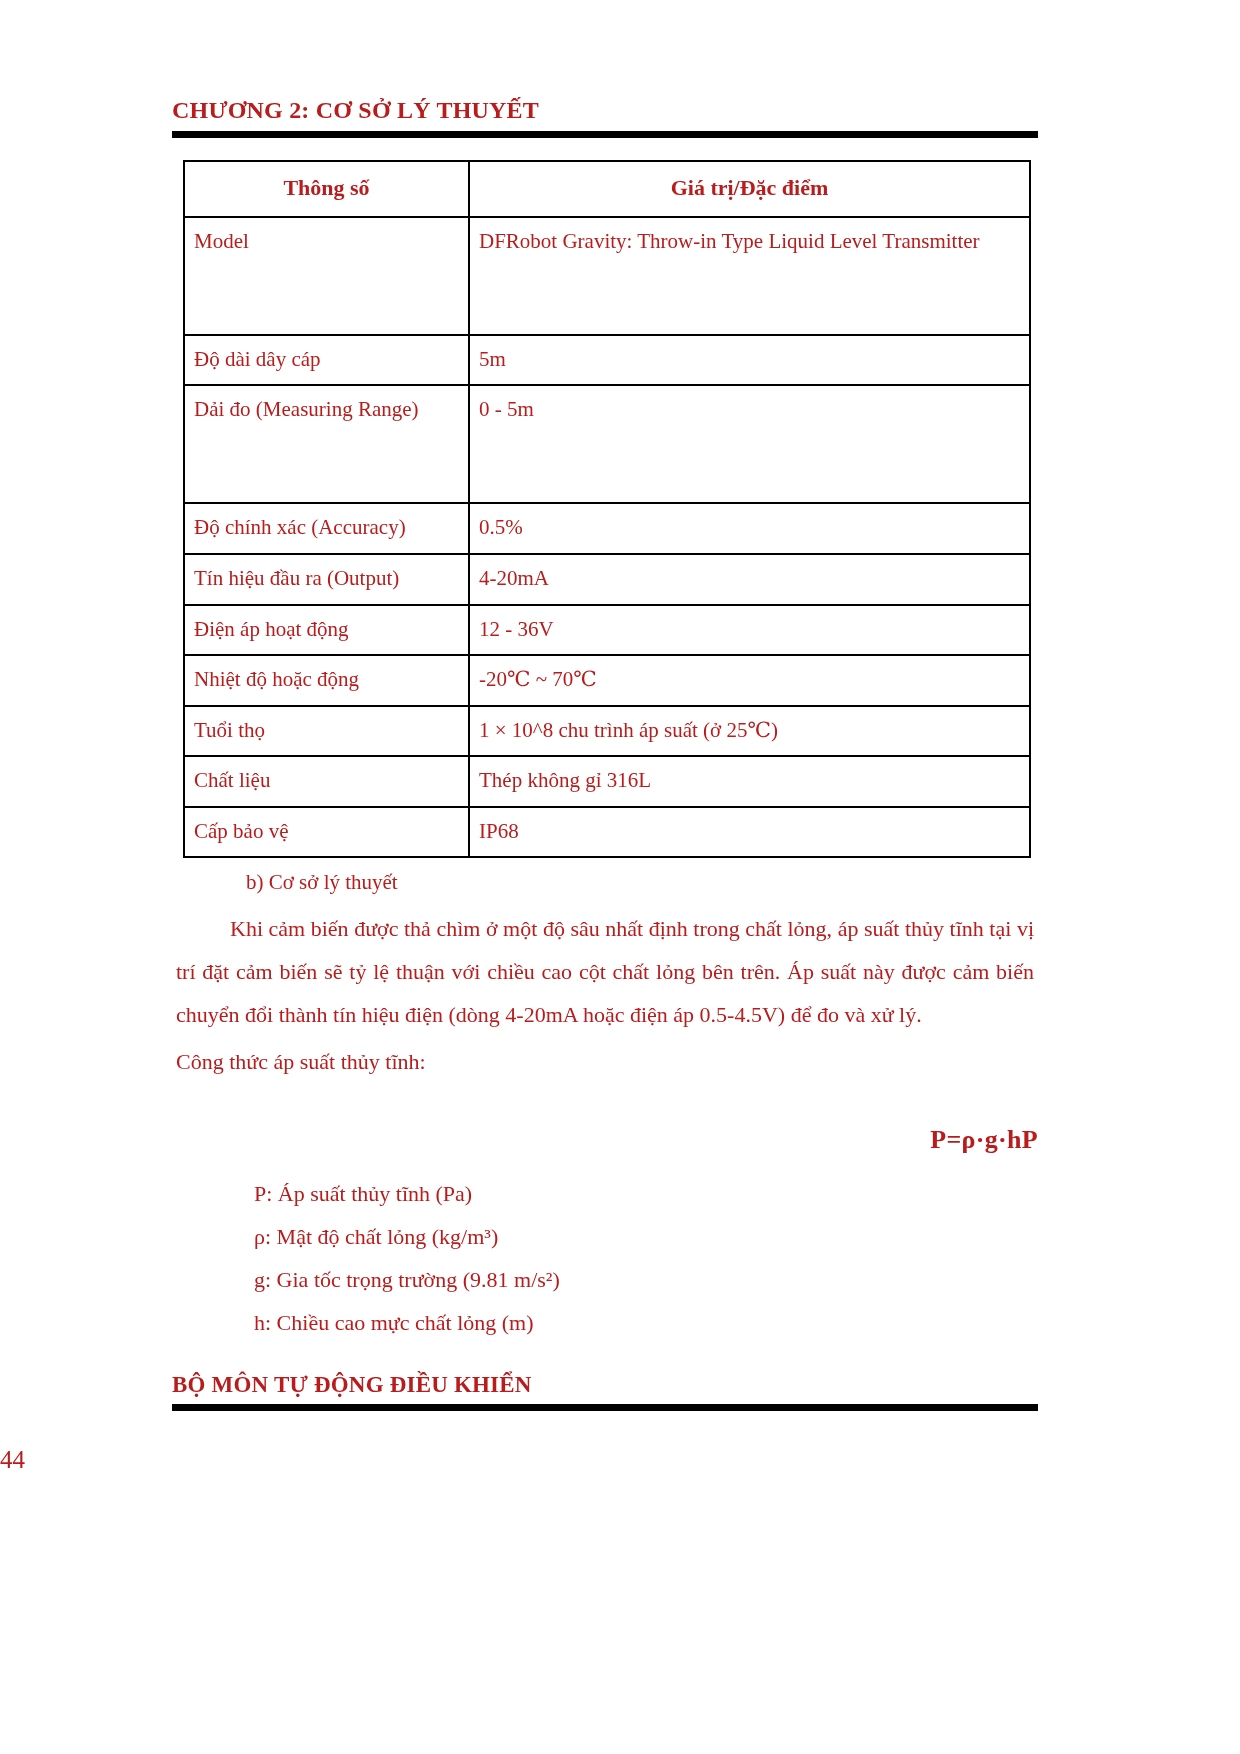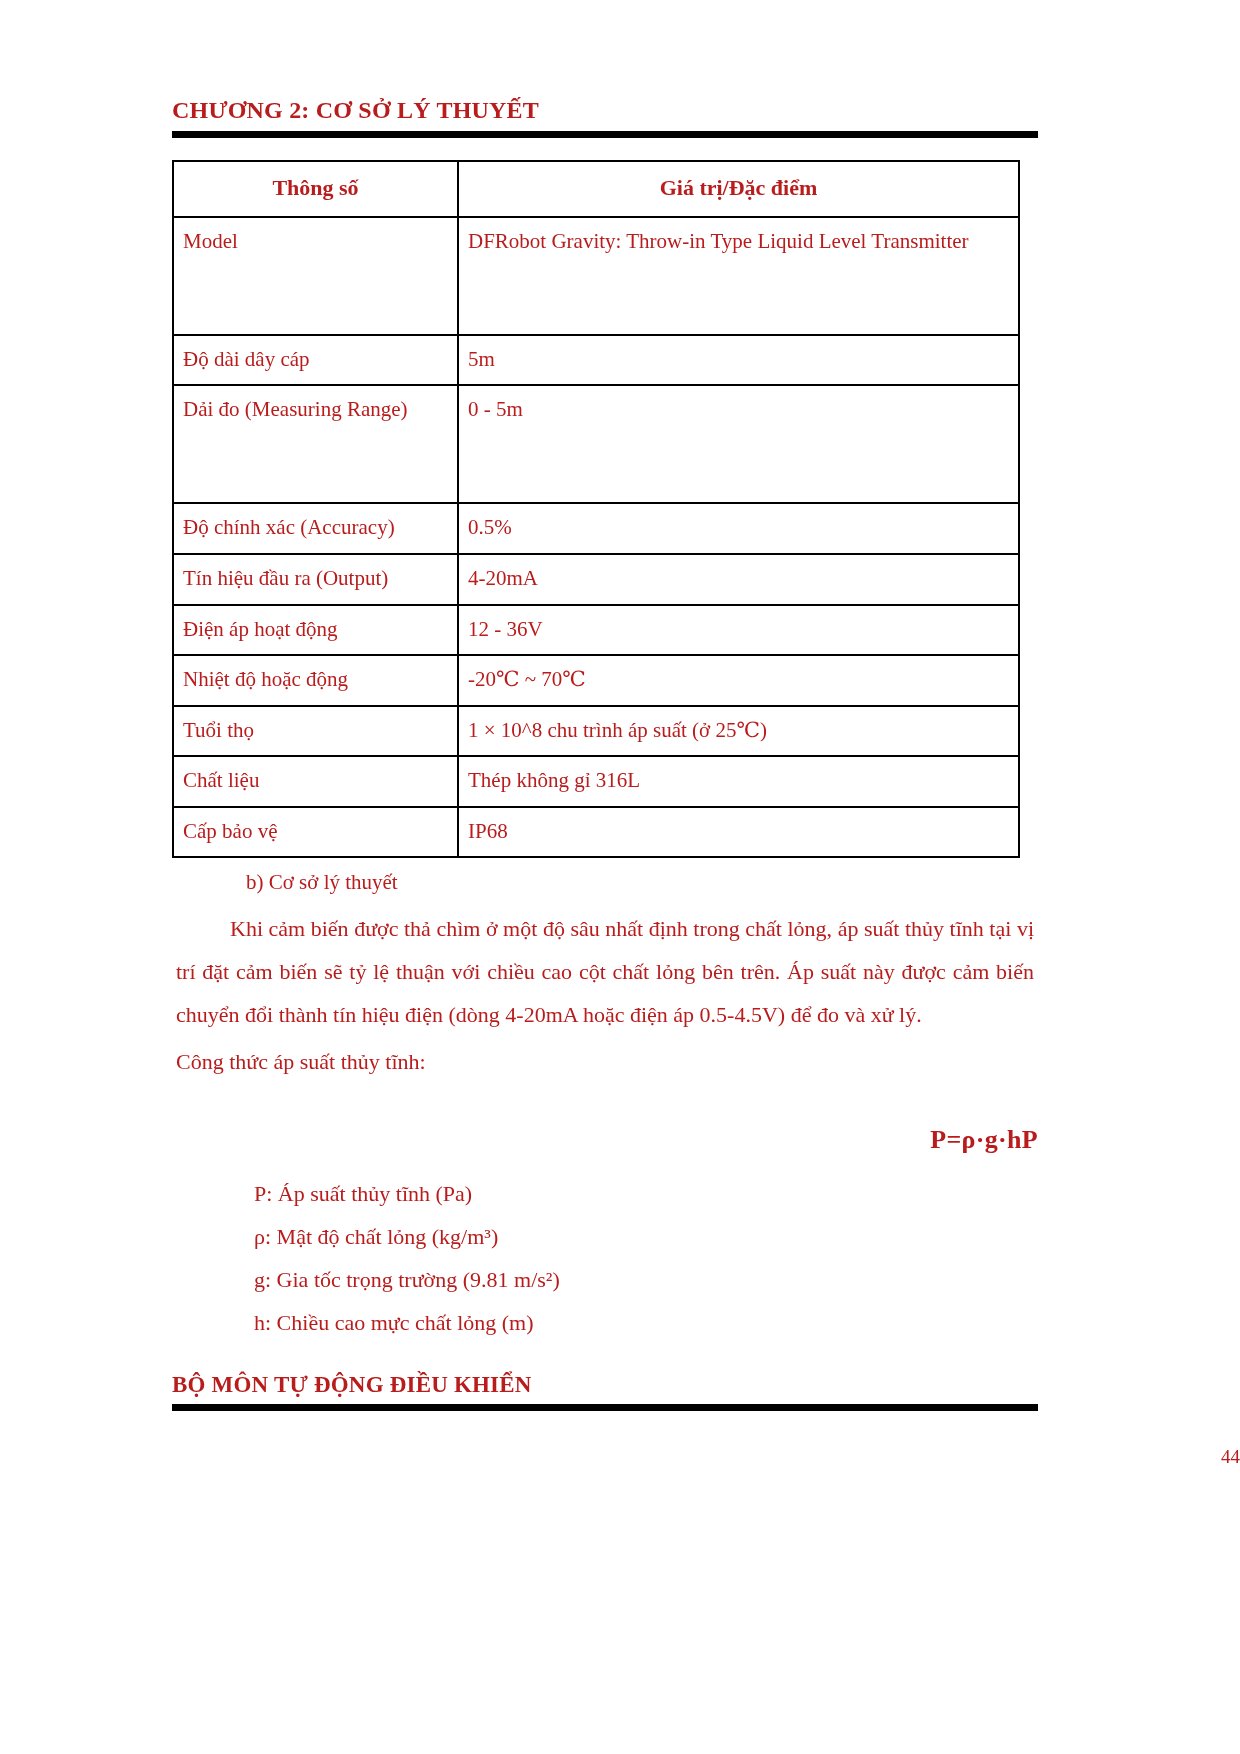--- a/index.html
+++ b/index.html
@@ -35,21 +35,21 @@
     height: 7px;
     background: #000000;
     margin-top: 2px;
     margin-bottom: 22px;
     width: 866px;
   }
   
   table.spec-table {
     border-collapse: collapse;
     width: 846px;
-    margin-left: 0px;
+    margin-left: 11px;
     table-layout: fixed;
     border-radius: 32px;
   }
   table.spec-table td, table.spec-table th {
     border: 2px solid #000000;
     padding: 7px 9px 9px 9px;
     font-size: 21px;
     line-height: 1.55;
     vertical-align: top;
     font-weight: normal;
@@ -112,22 +112,22 @@
     top: 1372px;
     font-size: 23px;
     font-weight: bold;
     letter-spacing: 0.2px;
   }
   .page-number {
     position: absolute;
     left: 0;
     top: 1446px;
     width: 1240px;
-    text-align: right;
-    font-size: 19px;
+    text-align: left;
+    font-size: 25px;
   }
 </style>
 </head>
 <body>
 
 <div class="page">
 
   <div class="content">
 
     <div class="doc-header">CHƯƠNG 2: CƠ SỞ LÝ THUYẾT</div>

